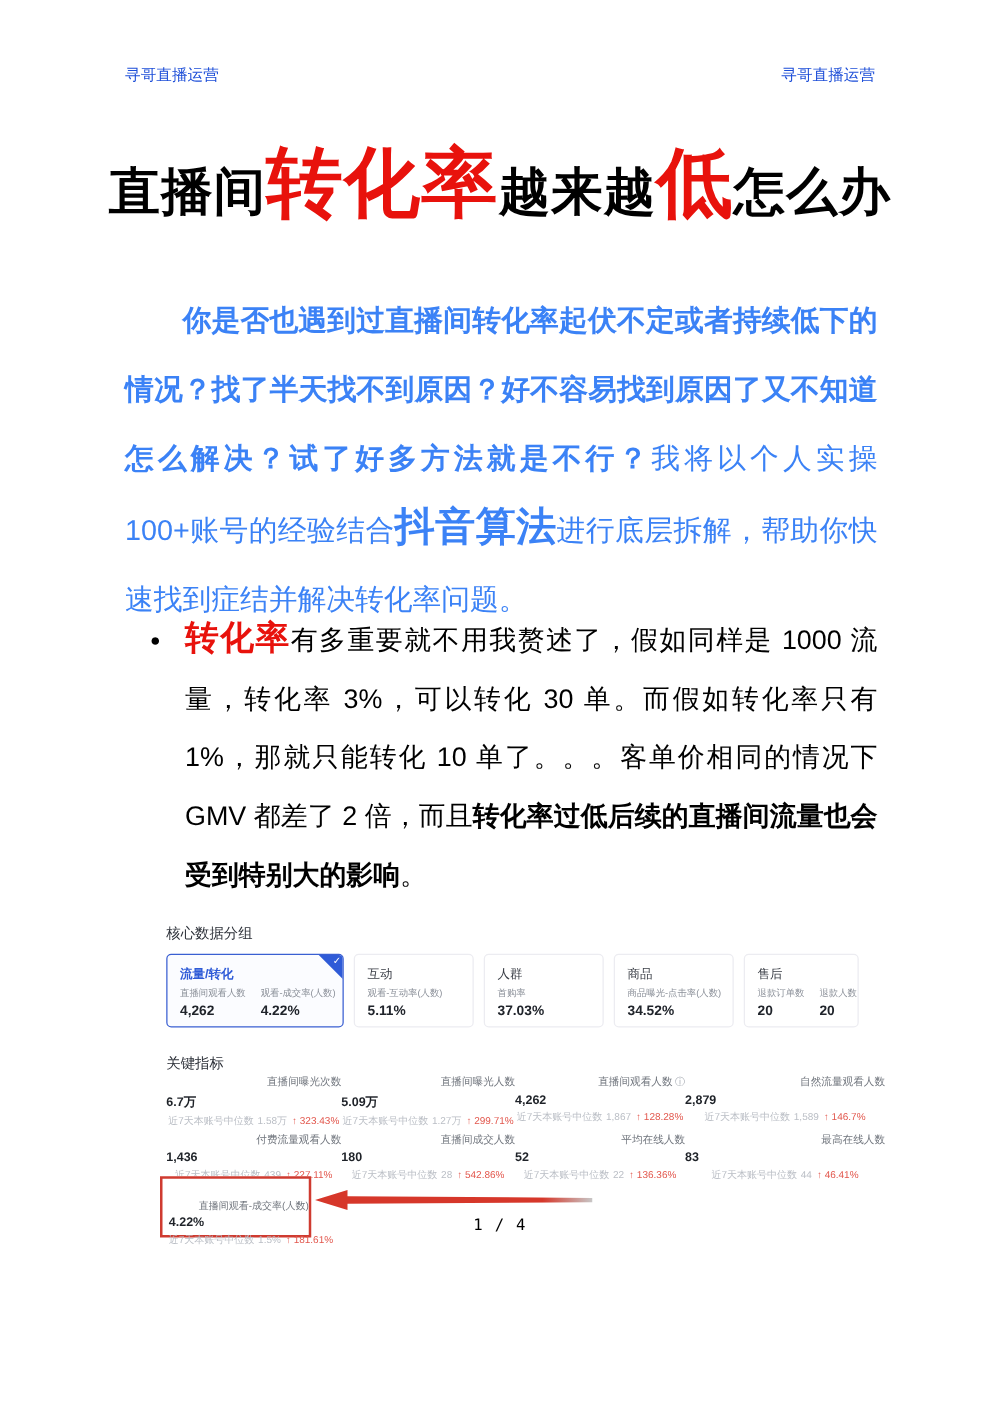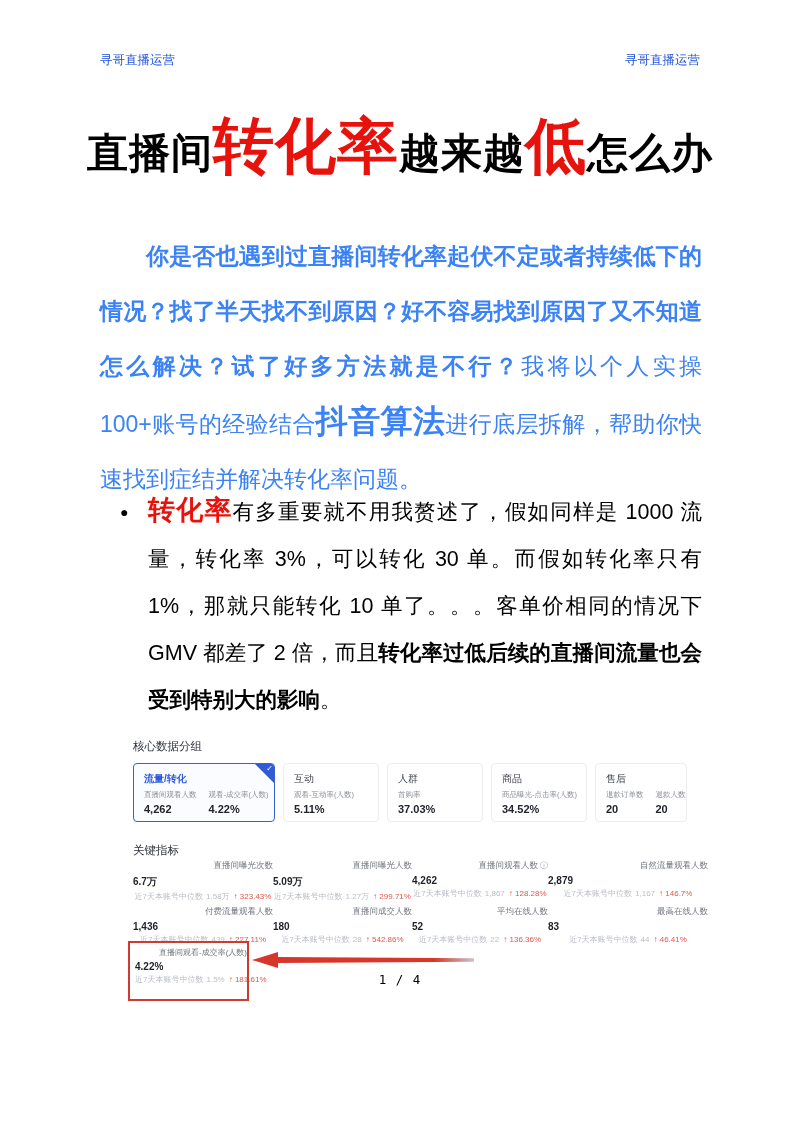--- a/index.html
+++ b/index.html
@@ -49,22 +49,22 @@
 
   .metrics{position:absolute;left:133px;top:860px;display:grid;
            grid-template-columns:140px 139px 136px 160px;grid-auto-rows:46px;}
   .m-label{font-size:8.5px;color:#70757d;white-space:nowrap;text-align:right;}
   .m-info{color:#a2a7af;font-size:8px;margin-left:2px;}
   .m-value{font-size:10px;font-weight:bold;color:#1e2228;margin:3px 0 2px 0;}
   .m-sub{font-size:8px;color:#babec5;white-space:nowrap;text-align:center;}
   .m-med{margin-left:3px;}
   .m-up{color:#e2574d;margin-left:4px;}
 
-  .hl-box{position:absolute;left:128px;top:941px;width:121px;height:60px;box-sizing:border-box;
-          border:2px solid #cf3b30;padding:4px 0 0 5px;background:#fff;}
+  .hl-box{position:absolute;left:128px;top:941px;width:121px;height:49px;box-sizing:border-box;
+          border:2px solid #cf3b30;padding:16px 0 0 5px;background:#fff;}
   .hl-box .m-label{font-size:8px;}
 
   .arrow-svg{position:absolute;left:252px;top:950px;}
 
   
   .footer{position:absolute;top:972px;left:0;width:100%;text-align:center;
           font-family:"DejaVu Sans Mono","Liberation Mono",monospace;font-size:12.5px;color:#000;letter-spacing:1px;}
 </style>
 </head>
 <body>
@@ -145,21 +145,21 @@
         <div class="m-sub"><span>近7天本账号中位数</span><span class="m-med">1.27万</span><span class="m-up">↑ 299.71%</span></div>
       </div>
       <div class="metric">
         <div class="m-label"><span>直播间观看人数</span><span class="m-info">ⓘ</span></div>
         <div class="m-value">4,262</div>
         <div class="m-sub"><span>近7天本账号中位数</span><span class="m-med">1,867</span><span class="m-up">↑ 128.28%</span></div>
       </div>
       <div class="metric">
         <div class="m-label">自然流量观看人数</div>
         <div class="m-value">2,879</div>
-        <div class="m-sub"><span>近7天本账号中位数</span><span class="m-med">1,167</span><span class="m-up">↑ 146.7%</span></div>
+        <div class="m-sub"><span>近7天本账号中位数</span><span class="m-med">1,589</span><span class="m-up">↑ 146.7%</span></div>
       </div>
       <div class="metric">
         <div class="m-label">付费流量观看人数</div>
         <div class="m-value">1,436</div>
         <div class="m-sub"><span>近7天本账号中位数</span><span class="m-med">439</span><span class="m-up">↑ 227.11%</span></div>
       </div>
       <div class="metric">
         <div class="m-label">直播间成交人数</div>
         <div class="m-value">180</div>
         <div class="m-sub"><span>近7天本账号中位数</span><span class="m-med">28</span><span class="m-up">↑ 542.86%</span></div>

